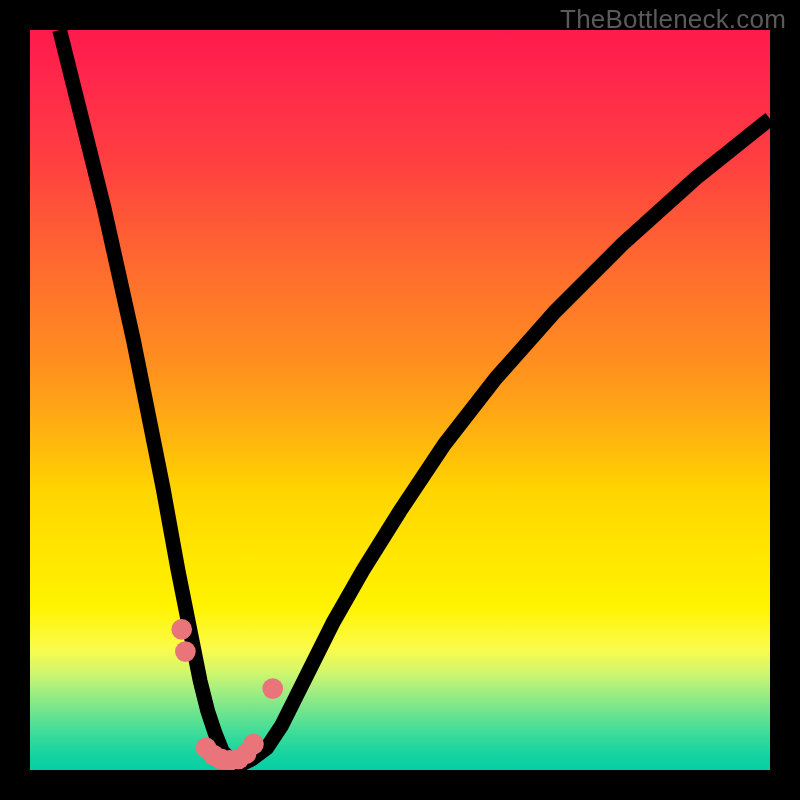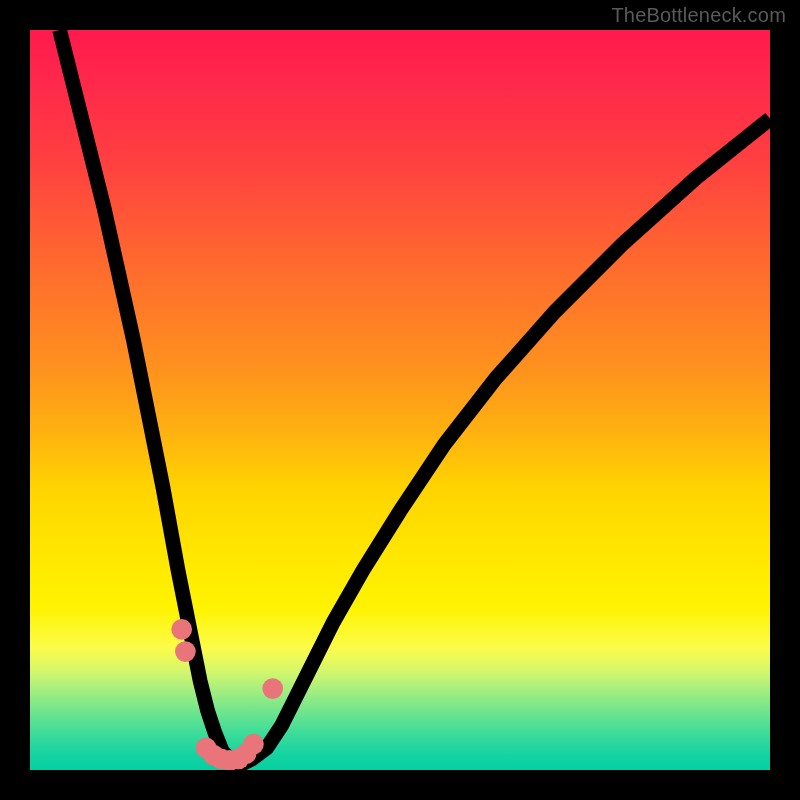--- a/index.html
+++ b/index.html
@@ -56,21 +56,21 @@
   }
   .marker {
     fill: #e9747a;
     stroke: none;
   }
   .watermark {
     position: absolute;
     top: 4px;
     right: 14px;
     color: #5a5a5a;
-    font-size: 20px;
+    font-size: 26px;
     font-weight: 500;
     letter-spacing: 0.2px;
   }
 </style>
 </head>
 <body>
 
 <div class="frame">
   <div class="plot-area">
     <svg class="plot-svg" viewBox="0 0 100 100" preserveAspectRatio="none">

